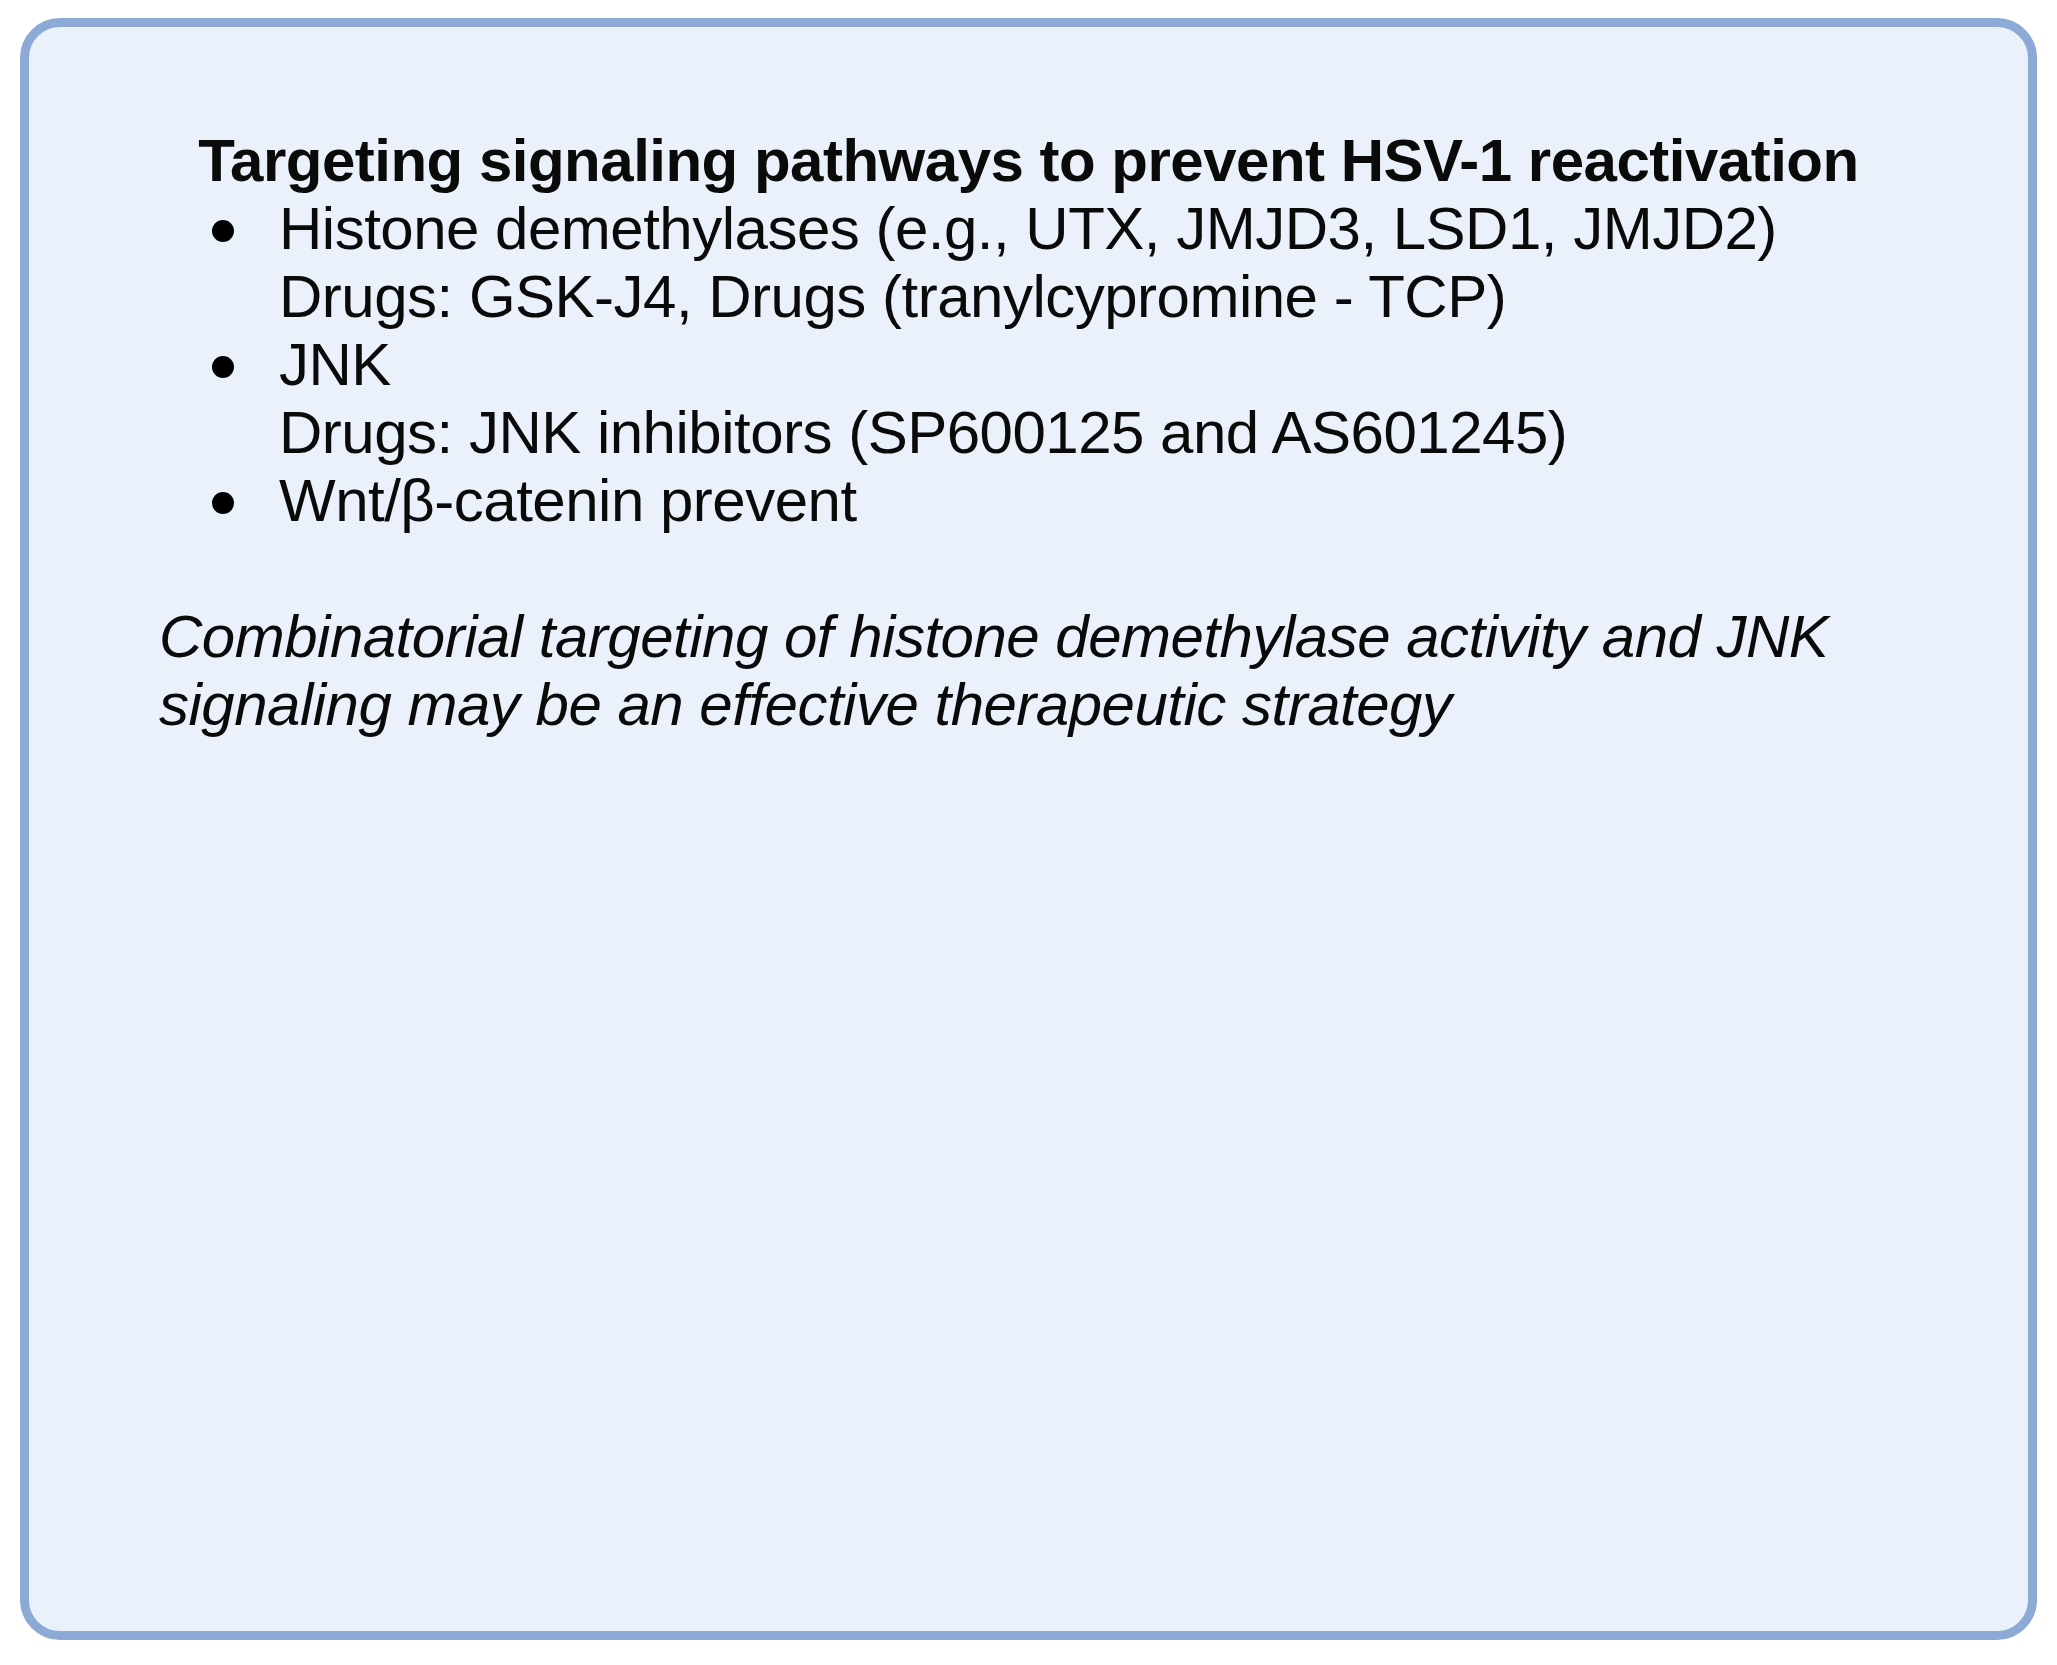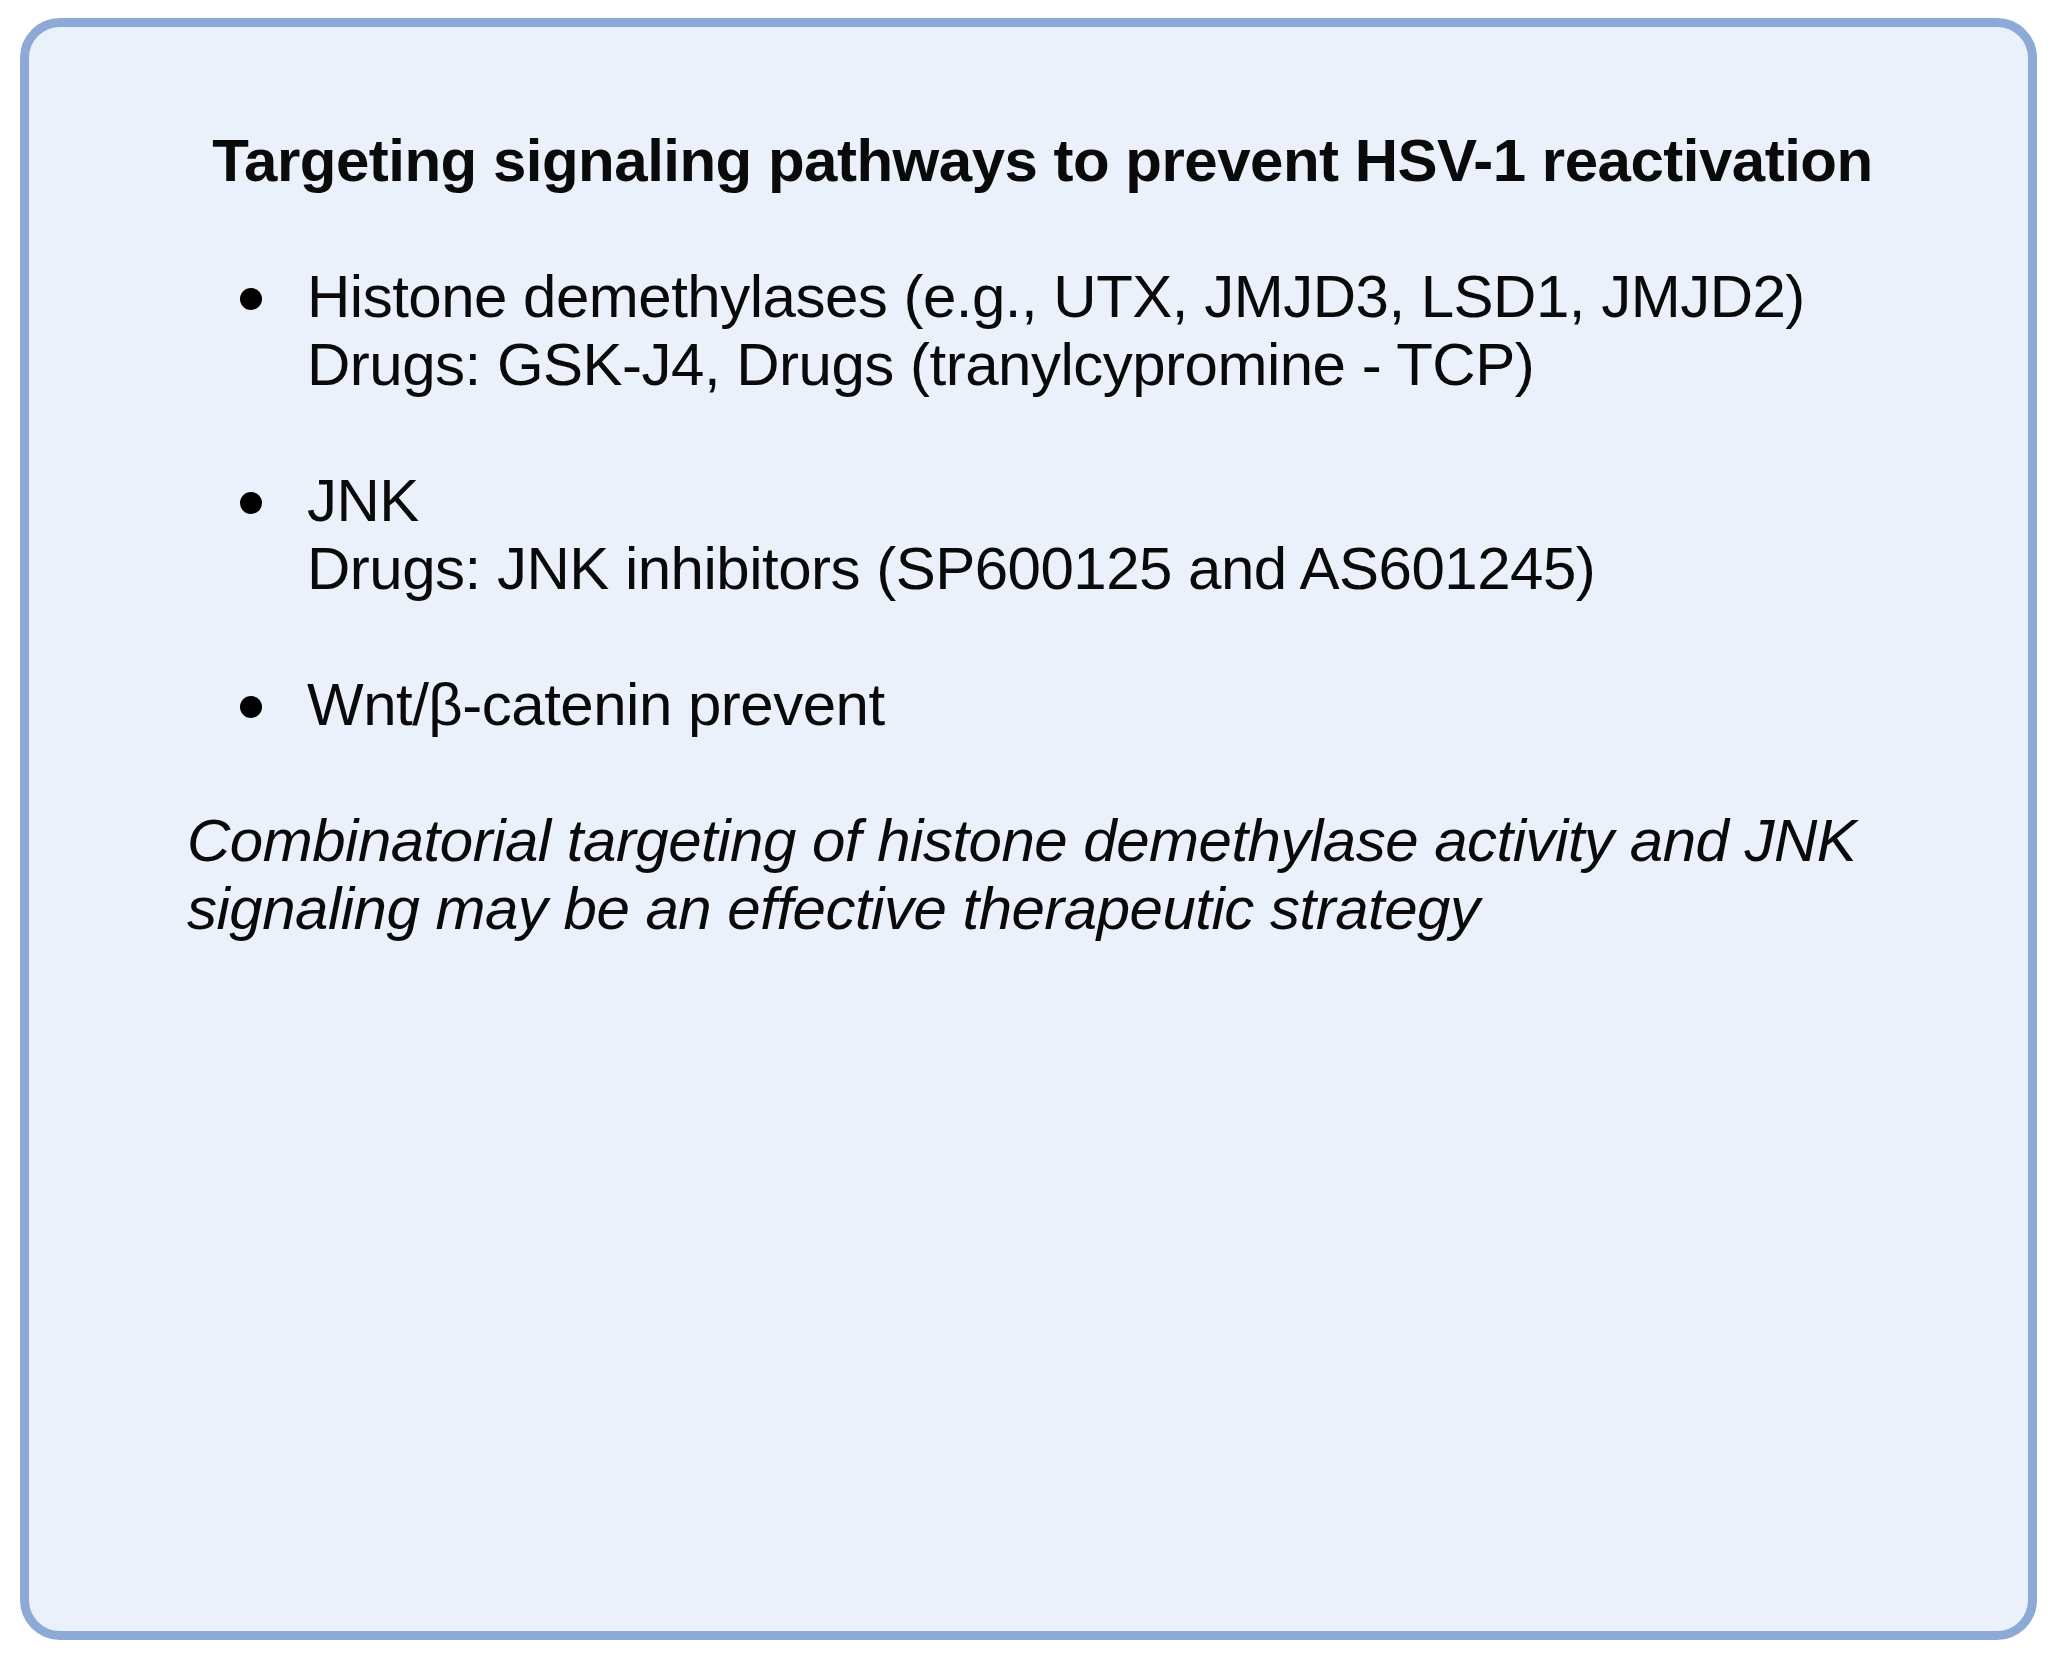--- a/index.html
+++ b/index.html
@@ -17,40 +17,38 @@
   .figure-box {
     position: absolute;
     left: 20px;
     top: 18px;
     width: 2017px;
     height: 1622px;
     box-sizing: border-box;
     background: #EAF1FB;
     border: 9px solid #8DA9D6;
     border-radius: 40px;
-    padding-left: 28px;
   }
   .content {
     padding-top: 100px;
   }
   .title {
     font-size: 60px;
     line-height: 68px;
     font-weight: bold;
     text-align: center;
     letter-spacing: -0.5px;
     padding: 0 60px;
   }
   .list {
     margin-left: 130px;
     margin-right: 50px;
   }
   .item {
     position: relative;
-    margin-top: 68px;
     padding-left: 120px;
     font-size: 60px;
     line-height: 68px;
     letter-spacing: -0.5px;
   }
   .dot {
     position: absolute;
     left: 53px;
     top: 25px;
     width: 22px;

